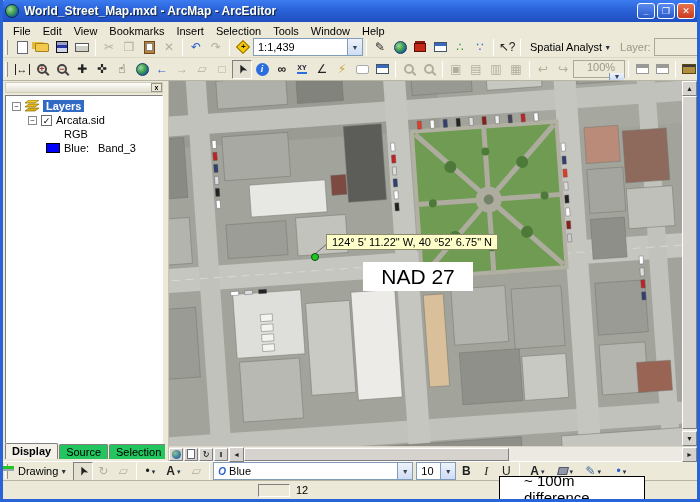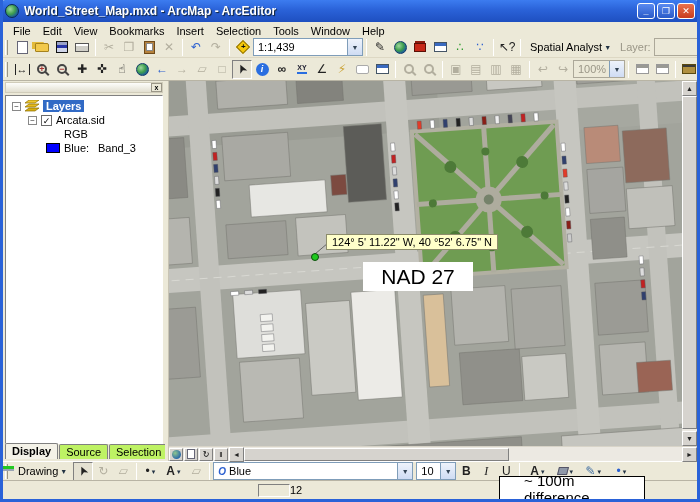--- a/index.html
+++ b/index.html
@@ -33,21 +33,21 @@
   .sep{width:1px;height:17px;background:#aca899;border-right:1px solid #fff;margin:0 3px;flex:none;}
   .tbi{width:20px;height:19px;display:flex;align-items:center;justify-content:center;
     font-size:12px;line-height:1;flex:none;color:#222;}
   .tbi.dis{color:#b2ae9e;}
   .tbi.on{border:1px solid #808080;border-right-color:#fff;border-bottom-color:#fff;background:#e4e1d2;}
   .blue{color:#2a5fd0;} .gold{color:#caa132;} .green{color:#2a9a2a;}
   .combo{background:#fff;border:1px solid #7f9db9;height:18px;display:flex;align-items:center;
     font-size:11px;padding-left:4px;flex:none;}
   .combo .cbtn{margin-left:auto;width:15px;height:100%;border-left:1px solid #7f9db9;
     background:linear-gradient(180deg,#eef3fb,#cfdcf3);display:flex;align-items:center;justify-content:center;font-size:7px;color:#345;}
-  .combo.dis{background:#ece9d8;color:#9a9687;border-color:#aca899;}
+  .combo.dis{background:#ece9d8;color:#9a9687;border-color:#aca899;flex-direction:column;}
   .btn{height:19px;border:1px solid #ece9d8;display:flex;align-items:center;padding:0 5px;flex:none;white-space:nowrap;}
   .lbl{color:#9a9687;margin:0 3px;flex:none;}
   
   .pg{width:11px;height:13px;background:#fff;border:1px solid #667;}
   .fold{width:14px;height:9px;background:#f2c94c;border:1px solid #a5821e;border-radius:1px 2px 1px 1px;box-shadow:-4px -2px 0 -1px #e3ba3a;}
   .disk{width:12px;height:12px;background:#2836a8;border:1px solid #111;box-shadow:inset 0 -4px 0 #cfd4e8,inset 0 3px 0 #9aa2c8;}
   .prn{width:14px;height:9px;background:#d0cfc8;border:1px solid #555;box-shadow:inset 0 2px 0 #fff;}
   .paste{width:11px;height:13px;background:#b5813c;border:1px solid #6e4a1a;display:flex;align-items:center;justify-content:center;}
   .paste span{display:block;width:7px;height:8px;background:#fff;border:1px solid #888;}
   .diam{width:10px;height:10px;background:#f5c80a;border:1px solid #8a6d00;transform:rotate(45deg);display:flex;align-items:center;justify-content:center;}
@@ -80,21 +80,21 @@
   .toctree{position:absolute;left:2px;top:14px;width:158px;height:349px;background:#fff;
     border:1px solid #808080;border-right-color:#fff;border-bottom-color:#fff;overflow:hidden;padding-top:3px;}
   .trow{display:flex;align-items:center;height:14px;white-space:nowrap;}
   .exp{width:9px;height:9px;border:1px solid #888;background:#fff;font-size:8px;line-height:7px;text-align:center;flex:none;margin-right:4px;color:#333;}
   .chk{width:11px;height:11px;border:1px solid #6a6a6a;background:#fff;font-size:9px;line-height:10px;text-align:center;flex:none;margin-right:4px;}
   .sel{background:#316ac5;color:#fff;font-weight:bold;padding:0 3px;}
   .sw{width:14px;height:10px;border:1px solid #000;flex:none;margin-right:4px;}
   .chan{width:34px;flex:none;}
   .toctabs{position:absolute;left:2px;bottom:2px;height:16px;display:flex;align-items:flex-end;}
   .ttab{height:15px;border:1px solid #808080;border-bottom:none;border-radius:2px 2px 0 0;
-    padding:1px 6px 0 6px;background:#bef264;margin-right:1px;font-size:11px;}
+    padding:1px 6px 0 6px;background:#22c55e;margin-right:1px;font-size:11px;}
   .ttab.act{background:#f4f2e8;height:16px;font-weight:bold;}
   .split{position:absolute;left:162px;top:0;width:4px;height:380px;background:#ece9d8;border-right:1px solid #c8c4b4;}
   
   .map{position:absolute;left:166px;top:0;width:528px;height:380px;background:#a2a49c;}
   .mapsvg{position:absolute;left:0;top:0;}
   .gdot{position:absolute;left:142px;top:172px;width:8px;height:8px;border-radius:50%;
     background:#1ec81e;border:1px solid #0b4d0b;z-index:5;}
   .tip{position:absolute;left:157px;top:153px;z-index:6;background:#ffffca;border:1px solid #8c8c6a;
     padding:1px 5px;font-size:11px;white-space:nowrap;}
   .nad{position:absolute;left:194px;top:181px;width:110px;height:29px;background:#fff;z-index:6;
@@ -106,21 +106,21 @@
   .minib{width:14px;height:13px;background:#d6d3ce;border:1px solid;border-color:#fff #808080 #808080 #fff;
     display:flex;align-items:center;justify-content:center;font-size:8px;flex:none;margin-right:1px;}
   .minib .mglobe{width:9px;height:9px;border-radius:50%;background:radial-gradient(circle at 35% 35%,#8ec68e,#2a6aa8 70%);}
   .minib .mpage{width:8px;height:10px;background:#fff;border:1px solid #667;}
   .thumbh{height:13px;background:#d6d3ce;border:1px solid;border-color:#fff #808080 #808080 #fff;flex:none;}
   .thumbv{position:absolute;left:0;width:15px;background:#d6d3ce;border:1px solid;border-color:#fff #808080 #808080 #fff;}
   
   .drawbar{top:461px;height:19px;border-top:1px solid #fff;}
   .statusbar{top:480px;height:19px;border-top:1px solid #b8b4a4;display:flex;align-items:center;}
   .scell{width:32px;height:13px;border:1px solid;border-color:#808080 #fff #fff #808080;margin-left:255px;}
-  .scoords{white-space:nowrap;}
+  .scoords{margin-left:6px;white-space:nowrap;}
   .note{position:absolute;left:496px;top:476px;width:146px;height:25px;background:#fff;border:1px solid #000;
     z-index:50;display:flex;align-items:center;padding-left:24px;font-size:15px;}
   .fontO{color:#2a5fd0;font-weight:bold;font-style:italic;font-size:10px;margin-right:3px;}
   .bld{font-weight:bold;} .itl{font-style:italic;font-family:"Liberation Serif",serif;} .und{text-decoration:underline;}
 </style>
 </head>
 <body>
 
 <div class="win">
 

